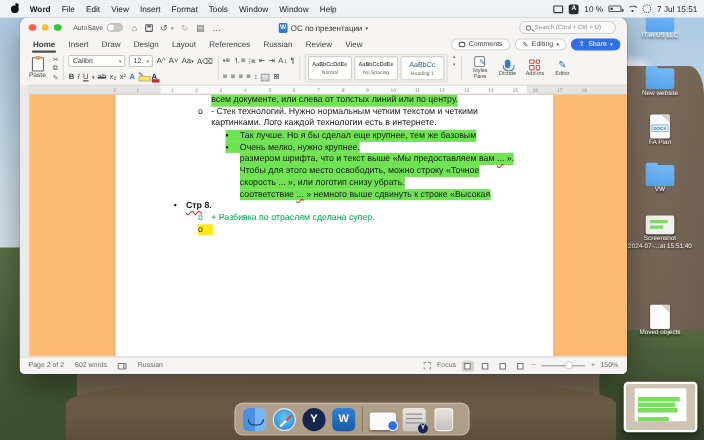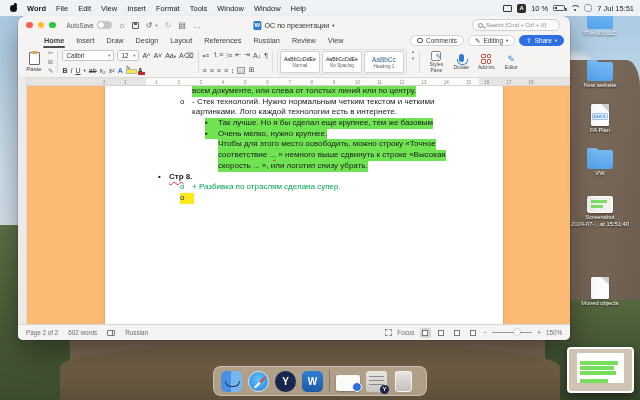--- a/index.html
+++ b/index.html
@@ -49,21 +49,21 @@
   .tb-icons .dim{color:#b5b3b0;}
   .floppy{width:7px;height:7px;border:1px solid #5a5a5a;border-radius:1px;position:relative;}
   .floppy::before{content:"";position:absolute;left:1px;top:0;width:3px;height:2.5px;background:#5a5a5a;}
   .caret{font-size:4.5px;color:#777;margin-left:-4px;}
   .doc-title{position:absolute;left:50%;transform:translateX(-50%);display:flex;align-items:center;gap:3px;font-size:7.2px;color:#333;white-space:nowrap;}
   .wicon{width:8px;height:9px;background:#2b7cd3;border-radius:1.5px;color:#fff;font-size:6px;font-weight:bold;text-align:center;line-height:9px;}
   .search-box{position:absolute;right:10px;top:3px;width:88px;height:12px;border:1px solid #d2d0cd;border-radius:6px;background:#fbfafa;display:flex;align-items:center;gap:3px;padding:0 5px;color:#8a8a8a;font-size:5.6px;white-space:nowrap;}
   .mag{width:5px;height:5px;border:1px solid #8a8a8a;border-radius:50%;position:relative;flex:none;}
   .mag::after{content:"";position:absolute;left:3.6px;top:3.6px;width:2.6px;height:1px;background:#8a8a8a;transform:rotate(45deg);}
 
-  .tabrow{position:absolute;left:14px;top:18px;right:0;height:13px;display:flex;align-items:center;padding:0 6px;font-size:7.3px;color:#3e3e3e;}
+  .tabrow{position:absolute;left:0;top:18px;right:0;height:13px;display:flex;align-items:center;padding:0 6px;font-size:7.3px;color:#3e3e3e;}
   .tab{padding:1px 6px;position:relative;}
   .tab.active{font-weight:bold;}
   .tab.active::after{content:"";position:absolute;left:5px;right:5px;bottom:-2px;height:2px;background:#4f4f4f;border-radius:2px;}
   .tr-right{margin-left:auto;display:flex;align-items:center;gap:4px;}
   .pillbtn{display:flex;align-items:center;gap:3px;height:11px;border:1px solid #d4d2cf;border-radius:6px;background:#fff;padding:0 6px;font-size:6.4px;color:#3e3e3e;white-space:nowrap;}
   .pillbtn.share{background:#2f6fe4;border-color:#2f6fe4;color:#fff;}
   .bubble{width:6px;height:5px;border:1px solid #555;border-radius:2px;position:relative;}
   .bubble::after{content:"";position:absolute;left:1px;bottom:-2px;border:1.5px solid transparent;border-top-color:#555;}
   .pencil{font-size:6.5px;}
   .share-gl{font-size:6.5px;line-height:6px;}
@@ -406,23 +406,24 @@
       </div>
     <div class="rulerV"></div>
 
     <div class="docarea">
       <div class="page" id="doc-page">
           <div class="doc-line"><span class="line-content hl-green" style="margin-left: 87px;"><span>всем документе, или слева от толстых линий или по центру.</span></span></div>
           <div class="doc-line"><span class="line-content" style="margin-left: 75px;"><span class="marker" style="width: 12px;">o</span><span>- Стек технологий. Нужно нормальным четким текстом и четкими</span></span></div>
           <div class="doc-line"><span class="line-content" style="margin-left: 87px;"><span>картинками. Лого каждой технологии есть в интернете.</span></span></div>
           <div class="doc-line"><span class="line-content hl-green" style="margin-left: 100px;"><span class="marker" style="width: 13px;">▪</span><span>Так лучше. Но я бы сделал еще крупнее, тем же базовым</span></span></div>
           <div class="doc-line"><span class="line-content hl-green" style="margin-left: 100px;"><span class="marker" style="width: 13px;">▪</span><span>Очень мелко, нужно крупнее.</span></span></div>
+          <div class="doc-line"><span class="line-content hl-green" style="margin-left: 113px;"><span>размером шрифта, что и текст выше «Мы предоставляем вам </span><span class="wavy">...</span><span> ».</span></span></div>
           <div class="doc-line"><span class="line-content hl-green" style="margin-left: 113px;"><span>Чтобы для этого место освободить, можно строку «Точное</span></span></div>
+          <div class="doc-line"><span class="line-content hl-green" style="margin-left: 113px;"><span>скорость ... », или логотип снизу убрать.</span></span></div>
           <div class="doc-line"><span class="line-content hl-green" style="margin-left: 113px;"><span>соответствие </span><span class="wavy">...</span><span> » немного выше сдвинуть к строке «Высокая</span></span></div>
-          <div class="doc-line"><span class="line-content hl-green" style="margin-left: 113px;"><span>скорость ... », или логотип снизу убрать.</span></span></div>
           <div class="doc-line b"><span class="line-content" style="margin-left: 53px;"><span class="marker" style="width: 11px;">•</span><span class="wavy">Стр</span><span> 8.</span></span></div>
           <div class="doc-line"><span class="line-content" style="color: rgb(0, 165, 80); margin-left: 75px;"><span class="marker" style="width: 12px;">o</span><span>+ Разбивка по отраслям сделана супер.</span></span></div>
           <div class="doc-line"><span class="line-content hl-yellow" style="margin-left: 75px; padding-right: 2px;"><span class="marker" style="width: 12px;">o</span><span></span></span></div>
         </div>
     </div>
 
     <div class="statusbar">
       <span>Page 2 of 2</span>
       <span>602 words</span>
       <span class="book-ic"></span>

